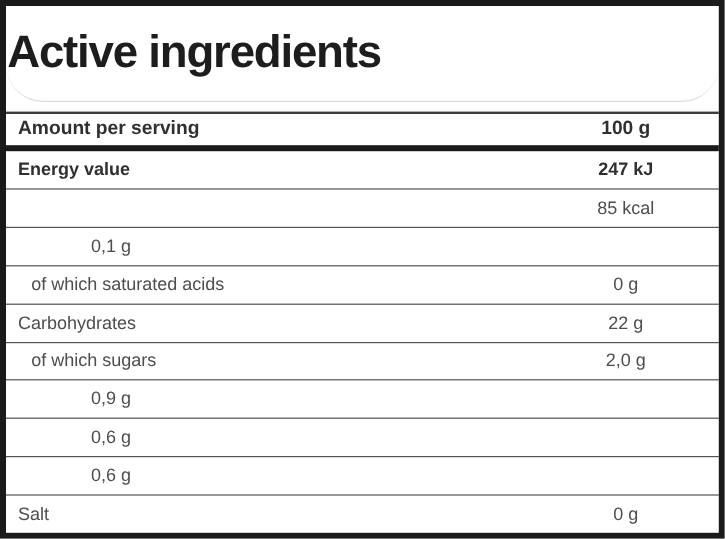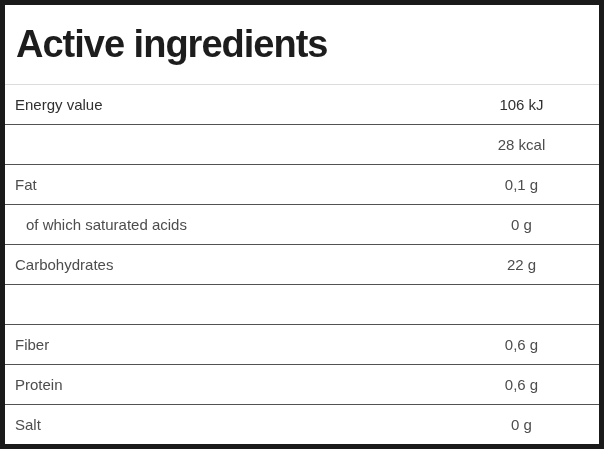--- a/index.html
+++ b/index.html
@@ -20,22 +20,23 @@
   }
   .label-table{
     width:604px;height:449px;
     background:var(--c-bg);
     border:5px solid var(--c-border);
     display:flex;flex-direction:column;
   }
   .title-section{
     flex:0 0 80px;
     display:flex;align-items:center;
-    padding:0 11px;
+    padding:0 1px;
     border-bottom:1px solid var(--c-title-divider);
+    border-radius:31px;
   }
   .title-section h1{
     font-size:38px;
     font-weight:bold;
     letter-spacing:-1px;
     color:var(--c-title-text);
   }
   .header-row{
     flex:0 0 33px;
     margin-top:8px;
@@ -49,64 +50,70 @@
   .rows{flex:1 1 auto;display:flex;flex-direction:column;}
   .row{
     flex:1 1 0;
     display:flex;align-items:center;
     padding-left:10px;
     border-bottom:1px solid var(--c-divider);
     font-size:15px;
     color:var(--c-body-text);
   }
   .row:last-child{border-bottom:none;}
-  .row.bold{font-weight:normal;color:var(--c-bold-text);}
+  .row.bold{font-weight:bold;color:var(--c-bold-text);}
   .row.indent .label{padding-left:11px;}
   .label{flex:1 1 auto;white-space:nowrap;overflow:hidden;}
   .value{flex:0 0 155px;text-align:center;white-space:nowrap;}
 </style>
 </head>
 <body>
 
 <div class="label-table">
 
   <div class="title-section">
     <h1>Active ingredients</h1>
   </div>
 
+  <div class="header-row">
+    <span class="label">Amount per serving</span>
+    <span class="value">100 g</span>
+  </div>
 
   <div class="rows" id="rows">
       <div class="row bold">
         <span class="label">Energy value</span>
-        <span class="value">106 kJ</span>
+        <span class="value">247 kJ</span>
       </div>
       <div class="row">
         <span class="label"></span>
-        <span class="value">28 kcal</span>
+        <span class="value">85 kcal</span>
       </div>
       <div class="row">
-        <span class="label">Fat</span>
         <span class="value">0,1 g</span>
       </div>
       <div class="row indent">
         <span class="label">of which saturated acids</span>
         <span class="value">0 g</span>
       </div>
       <div class="row">
         <span class="label">Carbohydrates</span>
         <span class="value">22 g</span>
       </div>
       <div class="row indent">
+        <span class="label">of which sugars</span>
+        <span class="value">2,0 g</span>
+      </div>
+      <div class="row indent">
+        <span class="value">0,9 g</span>
       </div>
       <div class="row">
-        <span class="label">Fiber</span>
         <span class="value">0,6 g</span>
       </div>
       <div class="row">
-        <span class="label">Protein</span>
         <span class="value">0,6 g</span>
       </div>
       <div class="row">
         <span class="label">Salt</span>
         <span class="value">0 g</span>
       </div>
     </div>
 
 </div>
 

